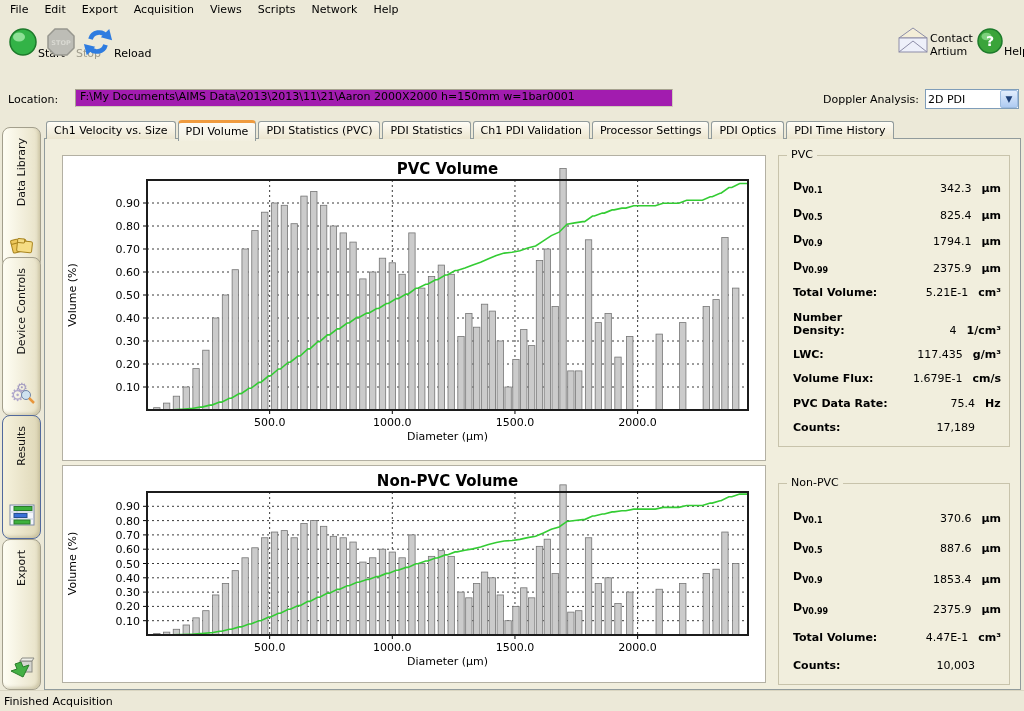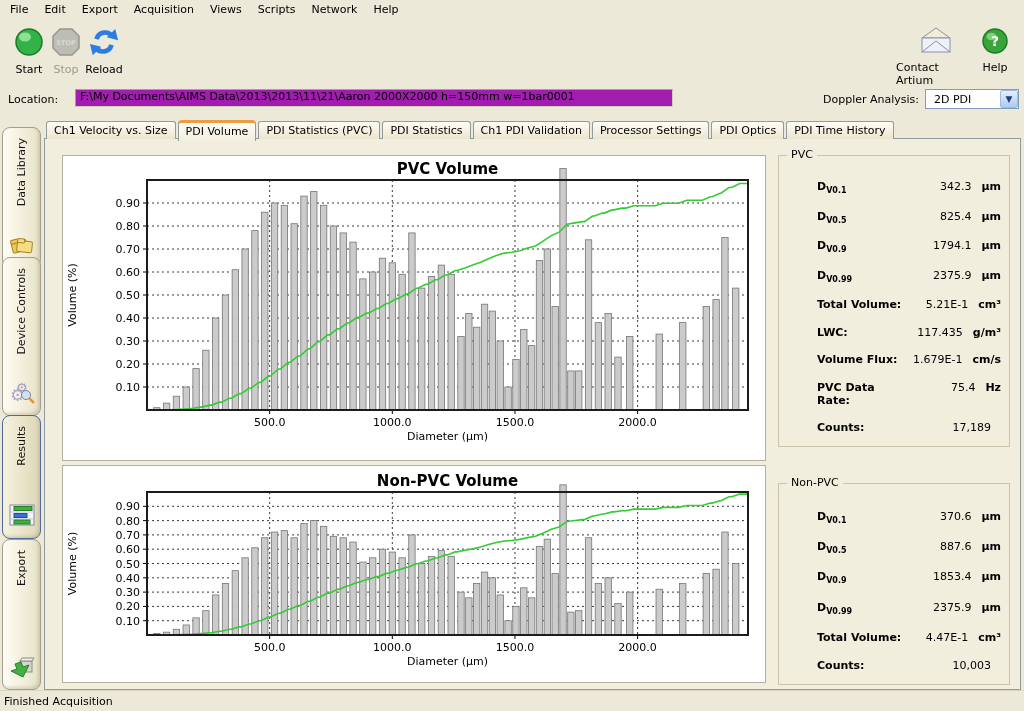--- a/index.html
+++ b/index.html
@@ -4,38 +4,38 @@
 <style>
   html,body{margin:0;padding:0;background:#777;}
   #window{position:relative;width:1024px;height:711px;background:#ece9d8;
     font-family:"DejaVu Sans",sans-serif;font-size:11px;color:#000;overflow:hidden;}
 
   
   #menubar{position:absolute;left:0;top:0;width:100%;height:19px;display:flex;align-items:center;padding-left:2px;}
   .menu-item{padding:2px 8px;cursor:default;}
 
   
-  .tool{position:absolute;display:flex;flex-direction:column;align-items:center;cursor:default;}
+  .tool{position:absolute;display:flex;flex-direction:row;align-items:flex-end;cursor:default;}
   .tool .tool-label{margin-top:3px;}
   .tool.disabled .tool-label{color:#9d9a8b;}
   #tool-start{left:8px;top:27px;width:42px;}
   #tool-stop{left:46px;top:27px;width:40px;}
   #tool-reload{left:82px;top:27px;width:44px;}
   #tool-contact{left:896px;top:27px;width:80px;}
   #tool-help{left:976px;top:27px;width:38px;}
 
   
   #loc-label{position:absolute;left:8px;top:93px;}
   #loc-field{position:absolute;left:75px;top:89px;width:588px;height:16px;
     background:#a21caf;border:1px solid #a5a18e;border-bottom-color:#cfccb8;border-right-color:#cfccb8;
     padding:0 4px;white-space:nowrap;overflow:hidden;}
   #doppler-label{position:absolute;left:823px;top:93px;}
   #doppler-select{position:absolute;left:925px;top:89px;width:92px;height:18px;background:#fff;
     border:1px solid #7f9db9;display:flex;align-items:center;}
-  #doppler-select .dd-value{flex:1;padding-left:8px;}
+  #doppler-select .dd-value{flex:1;padding-left:2px;}
   #doppler-select .dd-btn{width:16px;height:16px;display:flex;align-items:center;justify-content:center;
     background:linear-gradient(#e3eefd,#aecbf2);border:1px solid #9ebce0;border-radius:2px;color:#1d3f77;font-size:9px;}
 
   
   .side-btn{position:absolute;left:2px;width:37px;border:1px solid #a39f8c;border-radius:8px;
     background:linear-gradient(to right,#fffef4,#e7e1c6);
     box-shadow:inset -2px -2px 3px rgba(150,140,100,.30);
     display:flex;flex-direction:column;align-items:center;justify-content:space-between;padding:10px 0 8px 0;cursor:default;}
   .side-btn .vlabel{writing-mode:vertical-rl;transform:rotate(180deg);font-size:11px;color:#111;}
   .side-btn.active{border-color:#51699c;background:linear-gradient(to right,#f6f2dd,#ded7b7);}
@@ -59,21 +59,21 @@
   #chart1{left:17px;top:16px;width:702px;height:304px;}
   #chart2{left:17px;top:326px;width:702px;height:216px;}
 
   .groupbox{position:absolute;border:1px solid #c8c3ab;border-radius:0;}
   #pvc-box{left:733px;top:16px;width:230px;height:290px;}
   #nonpvc-box{left:733px;top:344px;width:230px;height:200px;}
   .gb-label{position:absolute;top:-8px;left:8px;background:#f1eedd;padding:0 4px;}
   .stat-rows{position:absolute;left:0;right:0;top:0;bottom:0;display:flex;flex-direction:column;
     justify-content:space-between;padding:24px 8px 12px 14px;}
   #nonpvc-box .stat-rows{padding:26px 8px 12px 14px;}
-  .stat-row{display:flex;align-items:flex-start;margin-left:24px;}
+  .stat-row{display:flex;align-items:flex-end;}
   .stat-label{width:106px;font-weight:bold;}
   .stat-label sub{font-size:8px;font-weight:bold;}
   .stat-value{width:76px;text-align:right;}
   .stat-unit{margin-left:10px;font-weight:bold;}
 
   
   #statusbar{position:absolute;left:0;top:690px;width:100%;height:21px;display:flex;align-items:center;
     padding-left:4px;border-top:1px solid #dad6c2;}
 
   
@@ -451,20 +451,25 @@
             <span class="stat-label">D<sub>V0.99</sub></span>
             <span class="stat-value">2375.9</span>
             <span class="stat-unit">µm</span>
           </div>
           <div class="stat-row">
             <span class="stat-label">Total Volume:</span>
             <span class="stat-value">5.21E-1</span>
             <span class="stat-unit">cm³</span>
           </div>
           <div class="stat-row">
+            <span class="stat-label">Number Density:</span>
+            <span class="stat-value">4</span>
+            <span class="stat-unit">1/cm³</span>
+          </div>
+          <div class="stat-row">
             <span class="stat-label">LWC:</span>
             <span class="stat-value">117.435</span>
             <span class="stat-unit">g/m³</span>
           </div>
           <div class="stat-row">
             <span class="stat-label">Volume Flux:</span>
             <span class="stat-value">1.679E-1</span>
             <span class="stat-unit">cm/s</span>
           </div>
           <div class="stat-row">

